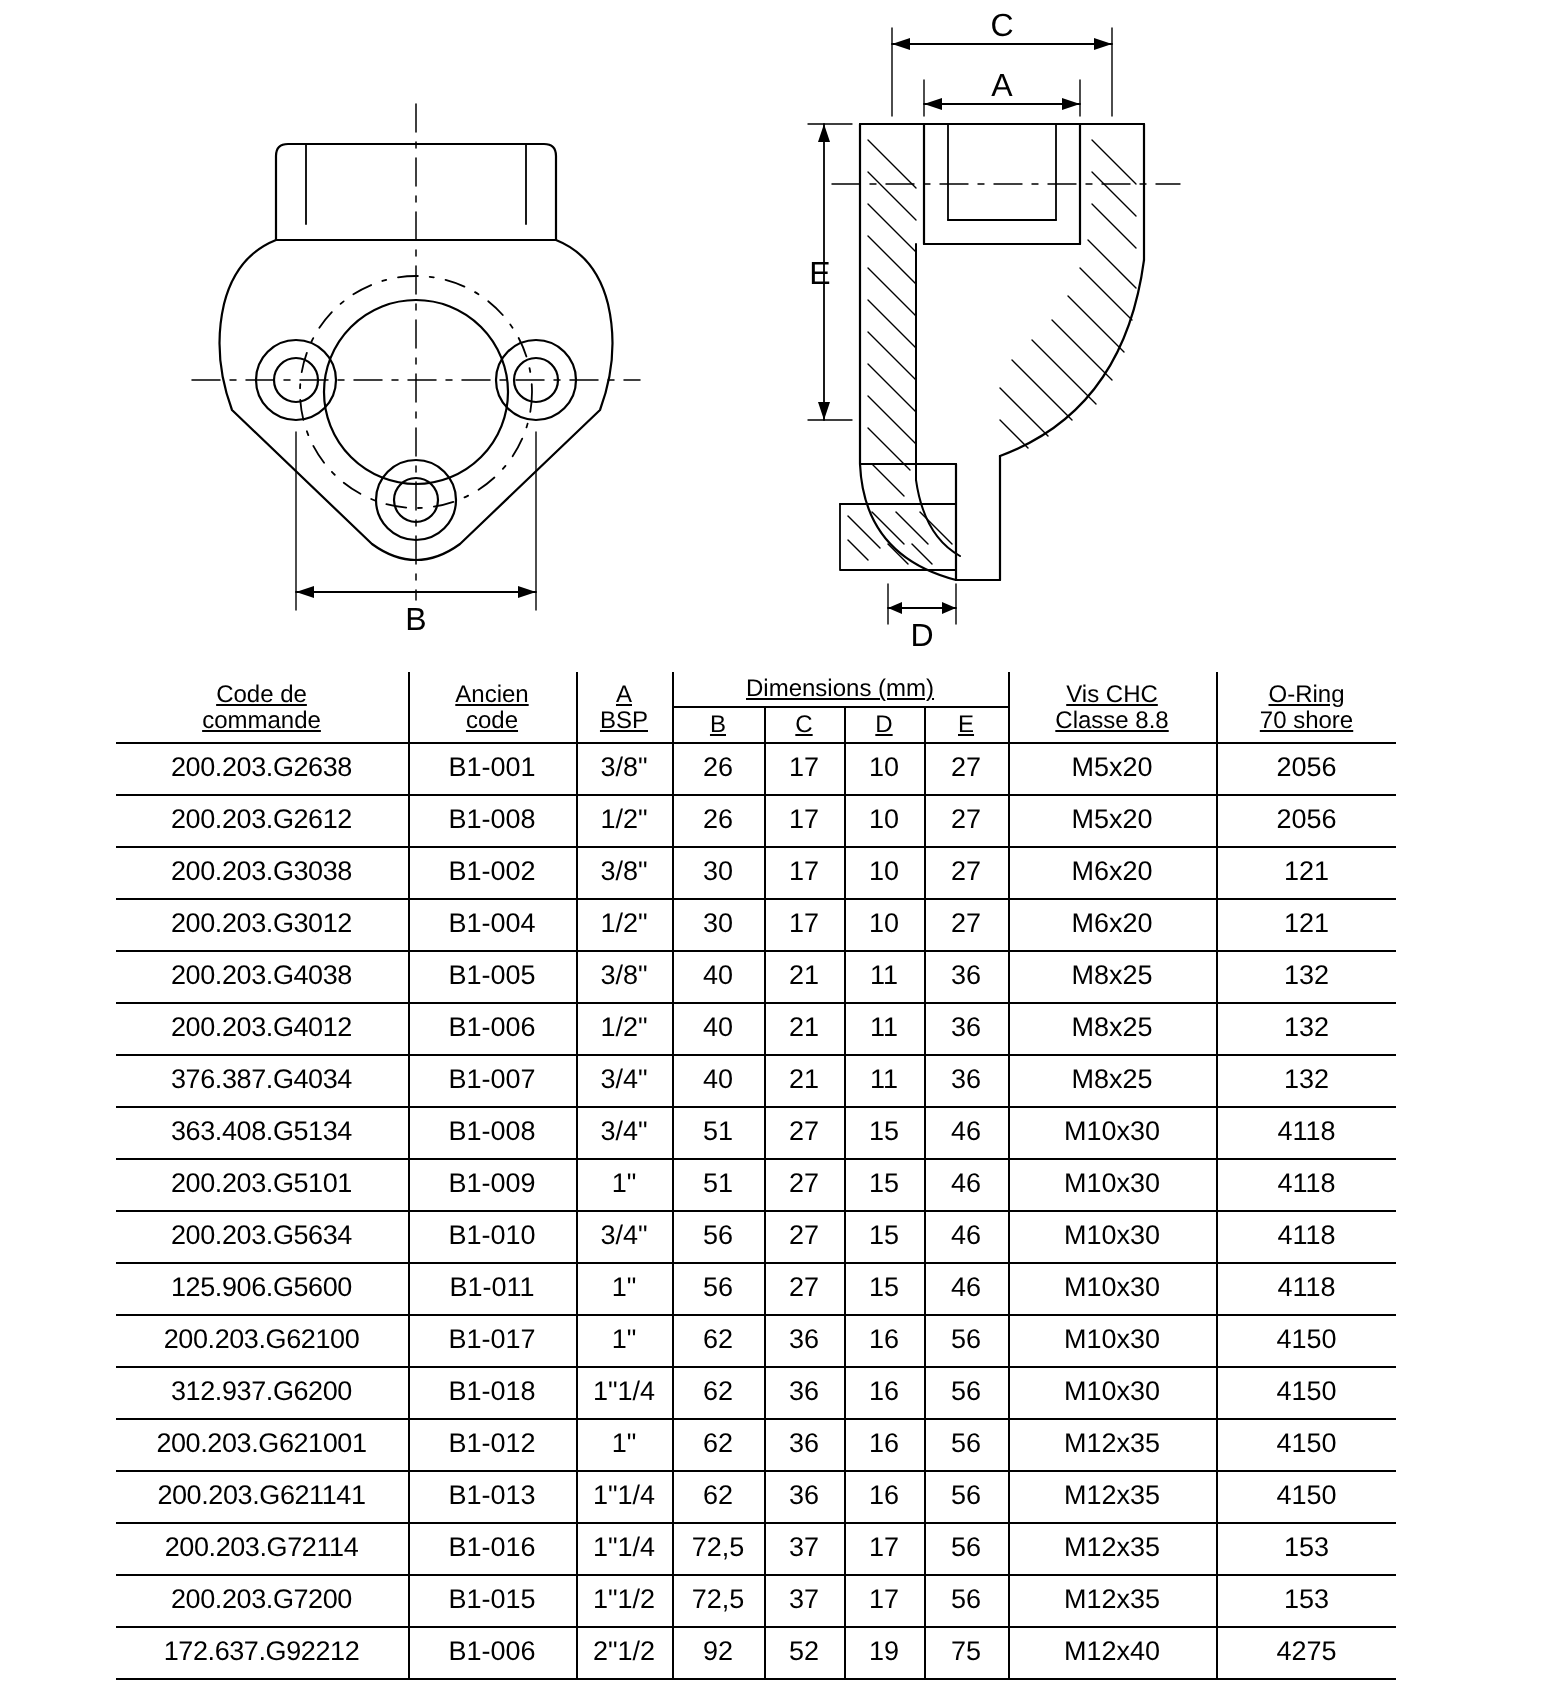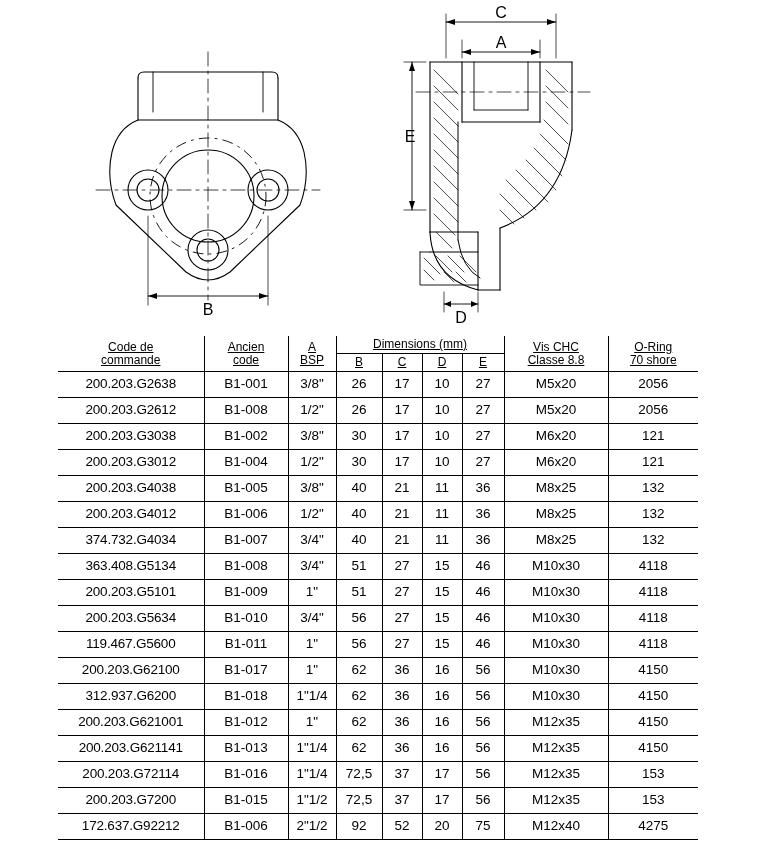--- a/index.html
+++ b/index.html
@@ -342,21 +342,21 @@
             <td class="cell-old">B1-006</td>
             <td class="cell-bold">1/2"</td>
             <td class="cell-bold">40</td>
             <td class="cell-bold">21</td>
             <td class="cell-bold">11</td>
             <td class="cell-bold">36</td>
             <td class="cell-bold">M8x25</td>
             <td class="cell-bold no-right">132</td>
           </tr>
           <tr>
-            <td class="cell-code no-left">374.732.G4034</td>
+            <td class="cell-code no-left">376.387.G4034</td>
             <td class="cell-old">B1-007</td>
             <td class="cell-bold">3/4"</td>
             <td class="cell-bold">40</td>
             <td class="cell-bold">21</td>
             <td class="cell-bold">11</td>
             <td class="cell-bold">36</td>
             <td class="cell-bold">M8x25</td>
             <td class="cell-bold no-right">132</td>
           </tr>
           <tr>
@@ -386,21 +386,21 @@
             <td class="cell-old">B1-010</td>
             <td class="cell-bold">3/4"</td>
             <td class="cell-bold">56</td>
             <td class="cell-bold">27</td>
             <td class="cell-bold">15</td>
             <td class="cell-bold">46</td>
             <td class="cell-bold">M10x30</td>
             <td class="cell-bold no-right">4118</td>
           </tr>
           <tr>
-            <td class="cell-code no-left">119.467.G5600</td>
+            <td class="cell-code no-left">125.906.G5600</td>
             <td class="cell-old">B1-011</td>
             <td class="cell-bold">1"</td>
             <td class="cell-bold">56</td>
             <td class="cell-bold">27</td>
             <td class="cell-bold">15</td>
             <td class="cell-bold">46</td>
             <td class="cell-bold">M10x30</td>
             <td class="cell-bold no-right">4118</td>
           </tr>
           <tr>
@@ -468,21 +468,21 @@
             <td class="cell-bold">56</td>
             <td class="cell-bold">M12x35</td>
             <td class="cell-bold no-right">153</td>
           </tr>
           <tr>
             <td class="cell-code no-left">172.637.G92212</td>
             <td class="cell-old">B1-006</td>
             <td class="cell-bold">2"1/2</td>
             <td class="cell-bold">92</td>
             <td class="cell-bold">52</td>
-            <td class="cell-bold">20</td>
+            <td class="cell-bold">19</td>
             <td class="cell-bold">75</td>
             <td class="cell-bold">M12x40</td>
             <td class="cell-bold no-right">4275</td>
           </tr>
         </tbody>
     </table>
   </div>
 
 </div>
 

